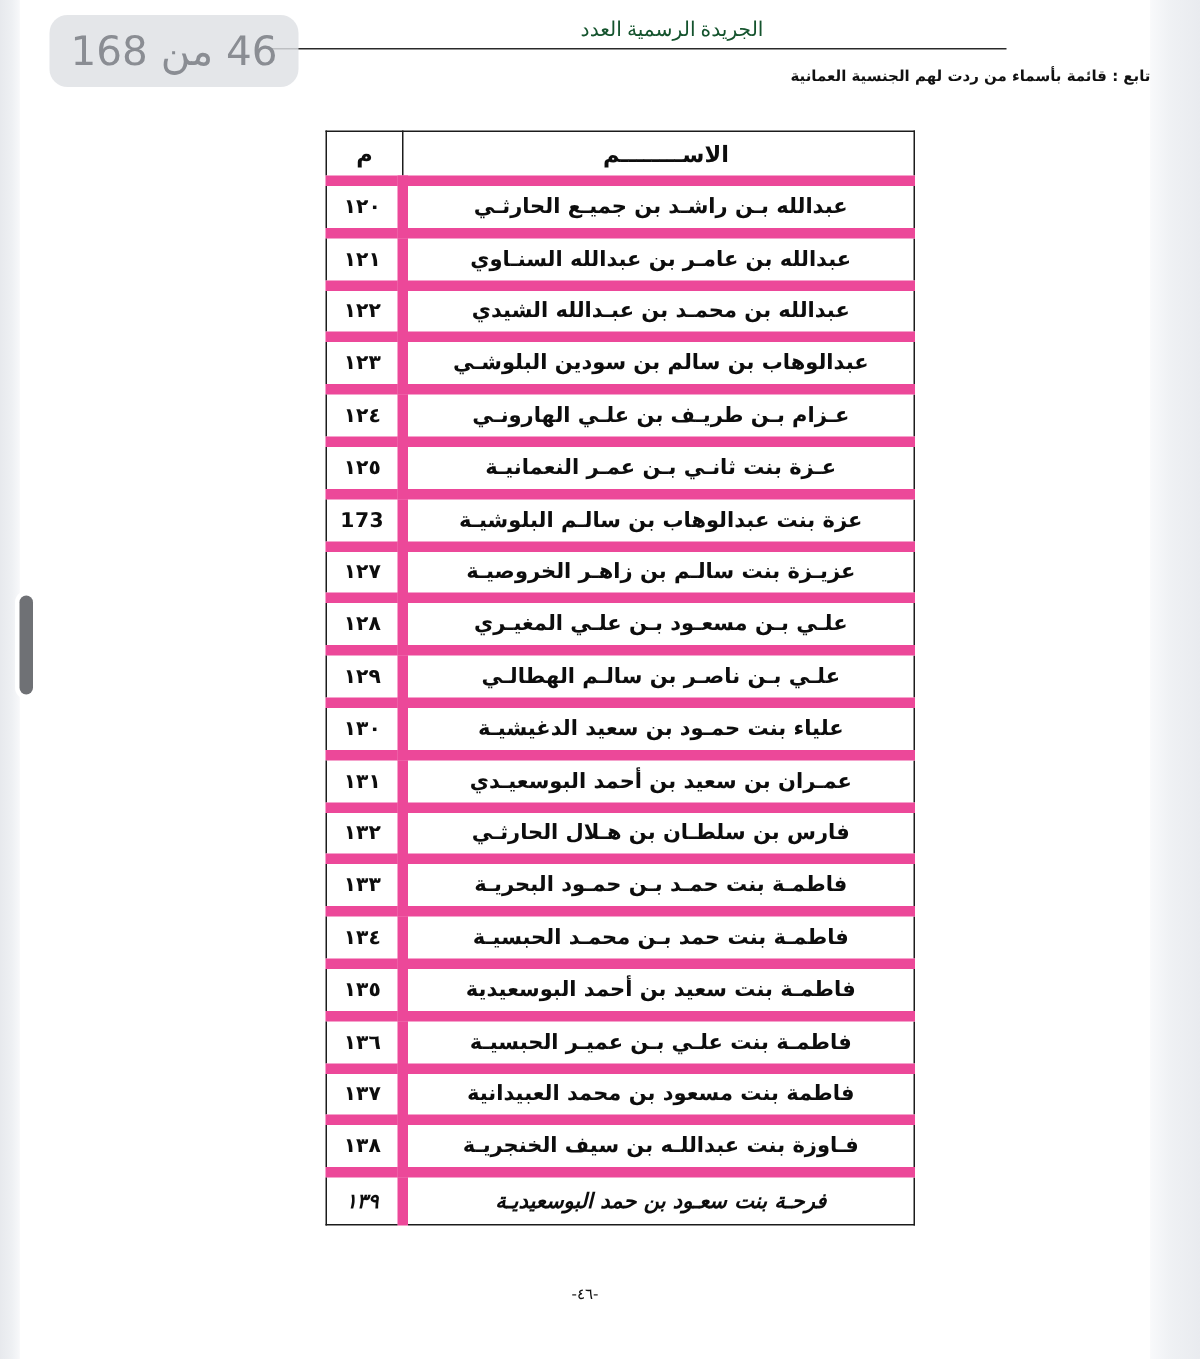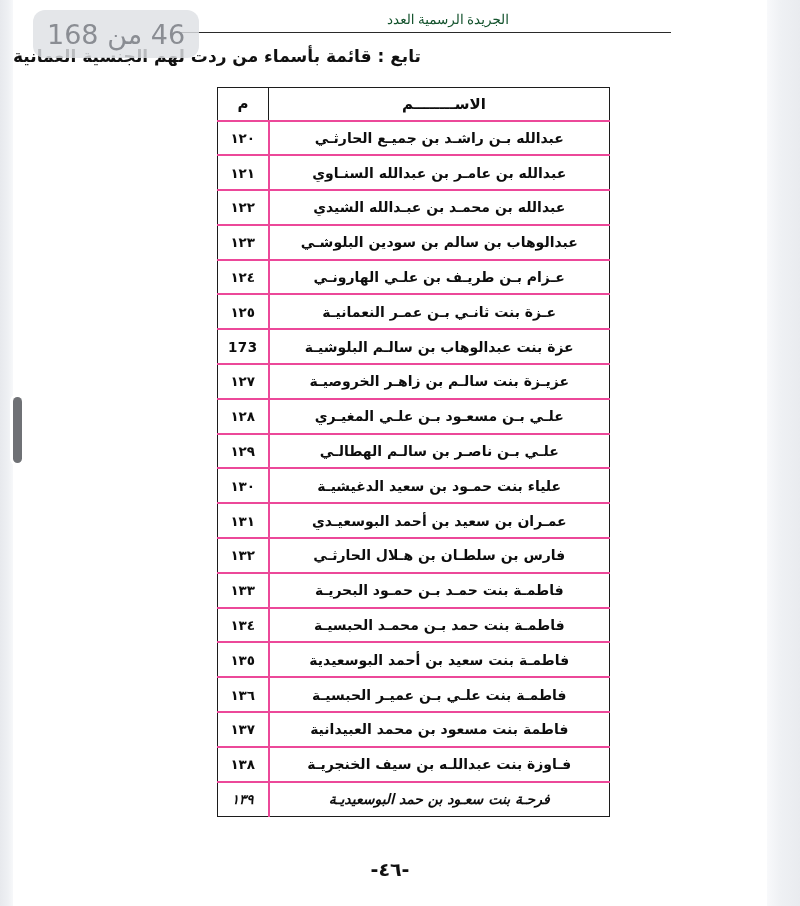--- a/index.html
+++ b/index.html
@@ -93,22 +93,22 @@
     height: 1.4px;
     background: #2a2a2a;
   }
 
   
   .doc-heading {
     position: absolute;
     top: 46px;
     left: 0;
     width: 754px;
-    text-align: left;
-    font-size: 17px;
+    text-align: right;
+    font-size: 10px;
     font-weight: bold;
     color: #111;
     direction: rtl;
     letter-spacing: -0.15px;
   }
 
   
   .names-table {
     position: absolute;
     top: 87px;
@@ -116,21 +116,21 @@
     width: 392px;
     border-collapse: collapse;
     direction: rtl;
     table-layout: fixed;
   }
   .names-table col.col-name  { width: 341px; }
   .names-table col.col-num   { width: 51px;  }
 
   .names-table th,
   .names-table td {
-    border: 2px solid #ec4899;
+    border: 7px solid #ec4899;
     height: 34.8px;
     padding: 0 6px;
     color: #0d0d0d;
     background: #fff;
   }
 
   .names-table thead th {
     border-width: 1.8px;
     border-color: #1c1c1c;
     height: 33px;
@@ -158,22 +158,22 @@
   .names-table thead th:first-child { border-right-width: 1.8px; padding-left: 16px; }
   .names-table thead th:last-child  { border-left-width: 1.8px; }
 
   
   .page-footer {
     position: absolute;
     top: 858px;
     left: 0;
     width: 754px;
     text-align: center;
-    font-size: 19px;
-    font-weight: bold;
+    font-size: 10px;
+    font-weight: normal;
     color: #111;
     direction: rtl;
     letter-spacing: 1px;
   }
 
   
   .page-badge {
     position: absolute;
     left: 33px;
     top: 10px;

